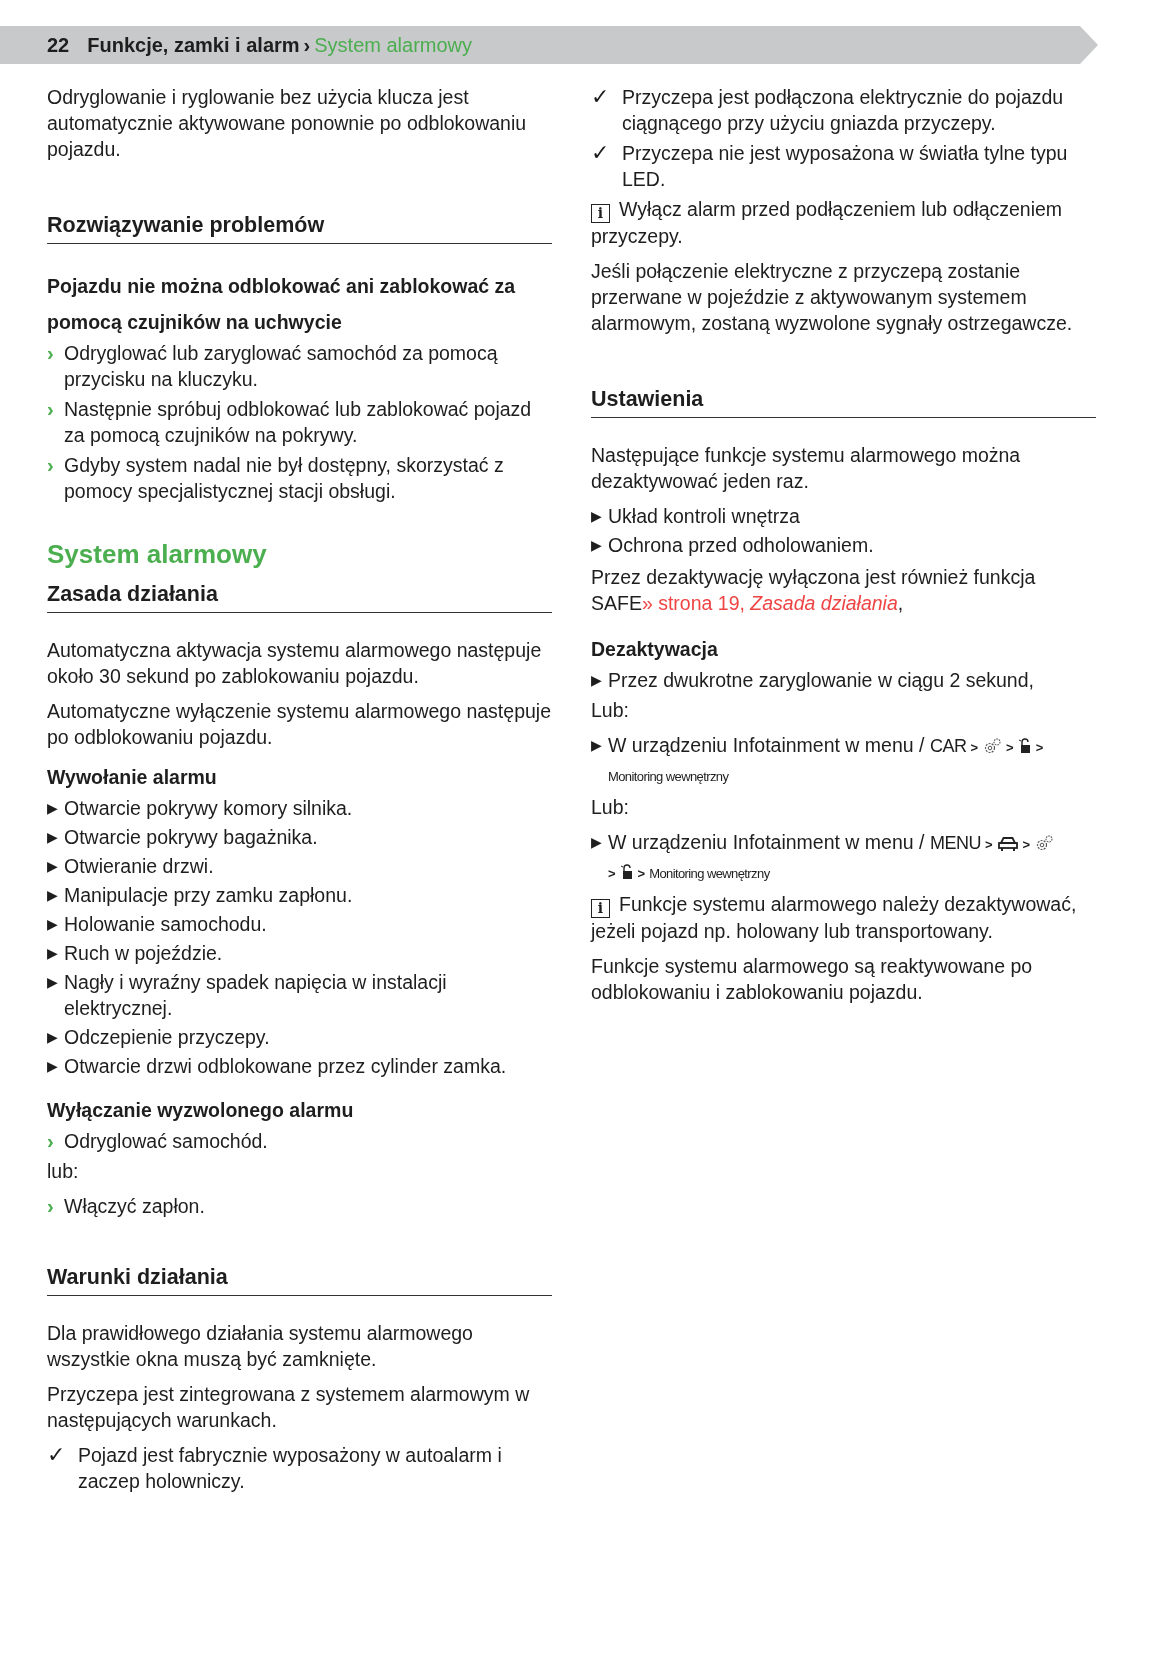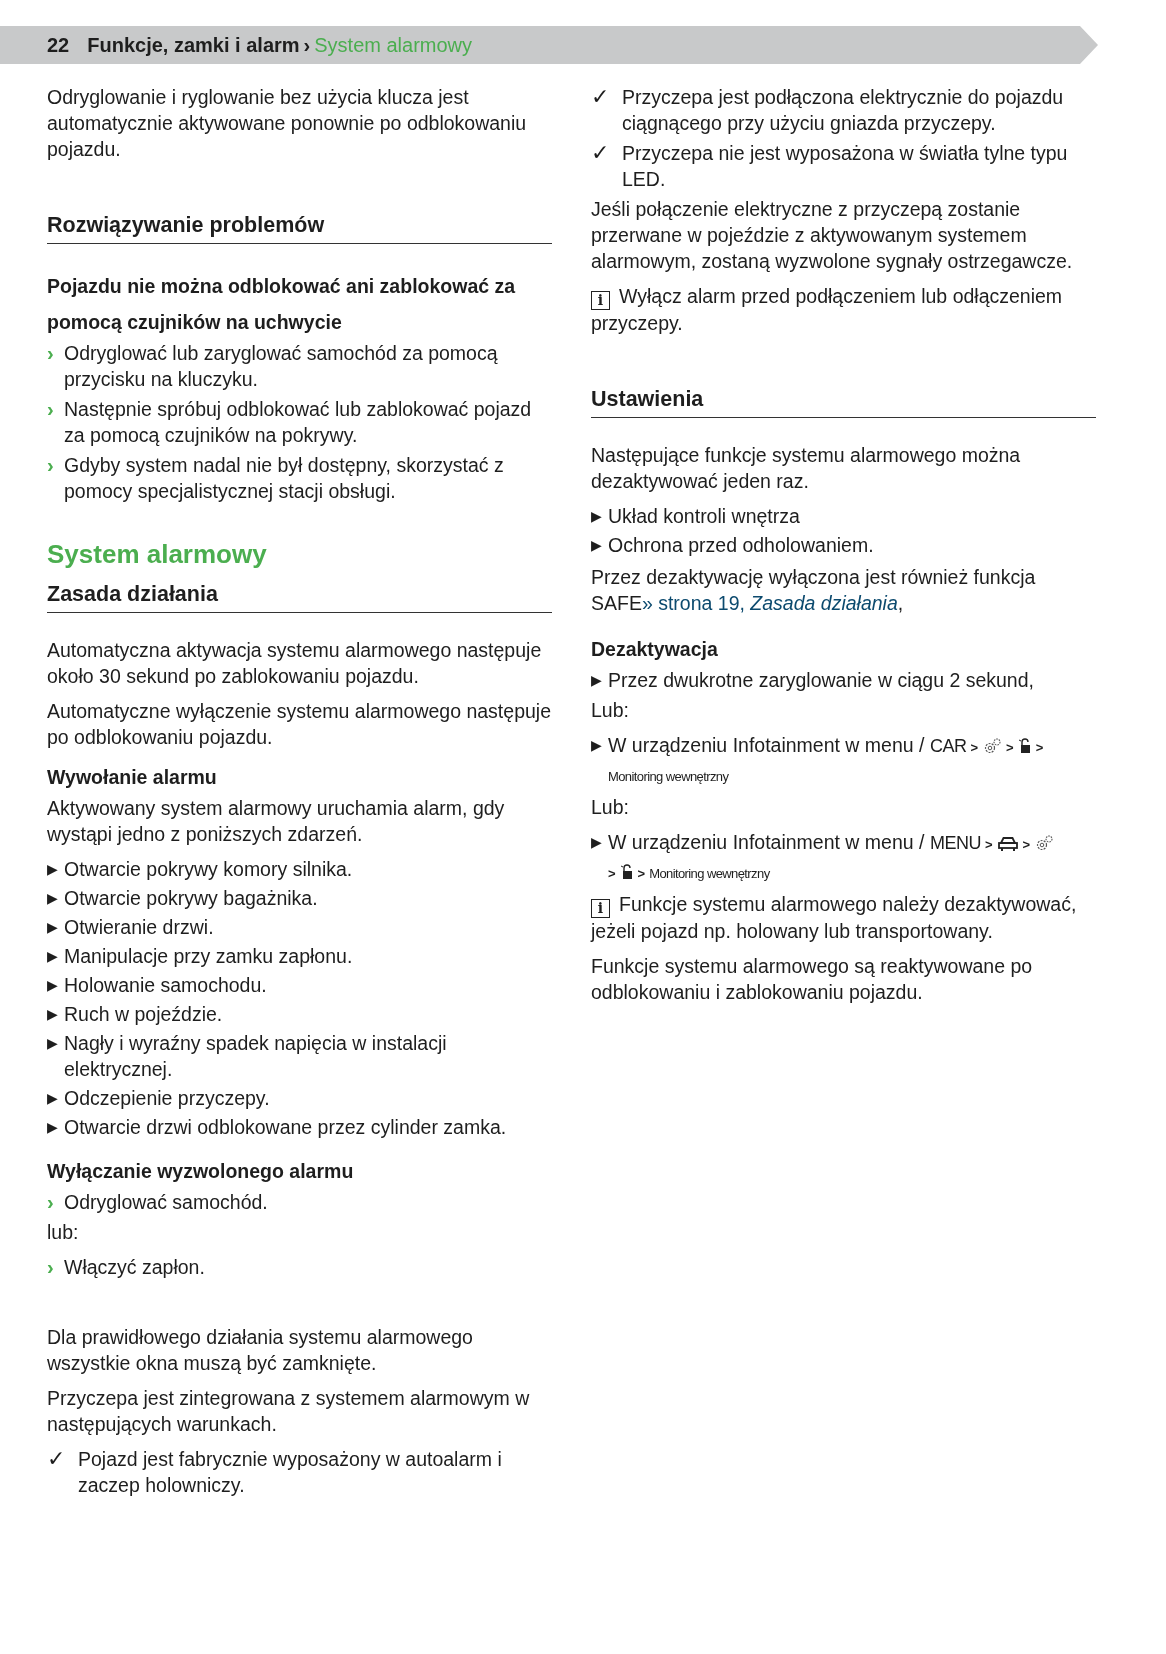--- a/index.html
+++ b/index.html
@@ -36,21 +36,21 @@
   .item .mark.green { color: #4bae4f; font-weight: bold; font-size: 20px; }
   .item .mark.check { flex: 0 0 31px; font-size: 22px; }
   .item .txt { flex: 1; }
   .tri-list .item { margin-bottom: 3px; }
 
   .info-box {
     display: inline-block; width: 19px; height: 19px; border: 1.5px solid #222;
     font-size: 14px; line-height: 16px; text-align: center; font-weight: bold;
     vertical-align: -2px; margin-right: 9px; font-family: "DejaVu Serif", serif;
   }
-  .link { color: #0c4a6e; }
+  .link { color: #ef4444; }
   .link i { font-style: italic; }
   .menu-bold { font-weight: normal; font-family: "Liberation Sans", sans-serif; font-size: 18px; letter-spacing: -0.5px; }
   .arrow { font-size: 13px; font-weight: bold; margin: 0 4px; }
   .ico { display: inline-block; vertical-align: -3px; }
   .italic-small { font-size: 13px; letter-spacing: -0.6px; }
   .gap-l { height: 40px; }
   .gap-m { height: 30px; }
 </style>
 </head>
 <body>
@@ -81,21 +81,20 @@
       </div>
   </div>
   <div class="gap-m"></div>
 
   <div class="chapter-head">System alarmowy</div>
   <div class="sec-head">Zasada działania</div>
   <p class="para">Automatyczna aktywacja systemu alarmowego następuje około 30 sekund po zablokowaniu pojazdu.</p>
   <p class="para">Automatyczne wyłączenie systemu alarmowego następuje po odblokowaniu pojazdu.</p>
 
   <div class="sub-head">Wywołanie alarmu</div>
-  <p class="para">Aktywowany system alarmowy uruchamia alarm, gdy wystąpi jedno z poniższych zdarzeń.</p>
   <div class="tri-list">
     <div class="item">
         <span class="mark">▶</span>
         <span class="txt">Otwarcie pokrywy komory silnika.</span>
       </div>
     <div class="item">
         <span class="mark">▶</span>
         <span class="txt">Otwarcie pokrywy bagażnika.</span>
       </div>
     <div class="item">
@@ -134,39 +133,40 @@
       <span class="mark green">›</span>
       <span class="txt">Odryglować samochód.</span>
     </div>
   <p class="para" style="margin-top:4px">lub:</p>
   <div class="item">
       <span class="mark green">›</span>
       <span class="txt">Włączyć zapłon.</span>
     </div>
   <div class="gap-l"></div>
 
+  <div class="sec-head">Warunki działania</div>
   <p class="para">Dla prawidłowego działania systemu alarmowego wszystkie okna muszą być zamknięte.</p>
   <p class="para">Przyczepa jest zintegrowana z systemem alarmowym w następujących warunkach.</p>
   <div class="item">
       <span class="mark check">✓</span>
       <span class="txt">Pojazd jest fabrycznie wyposażony w autoalarm i zaczep holowniczy.</span>
     </div>
 </div>
 
 <div class="col right">
   <div class="item">
       <span class="mark check">✓</span>
       <span class="txt">Przyczepa jest podłączona elektrycznie do pojazdu ciągnącego przy użyciu gniazda przyczepy.</span>
     </div>
   <div class="item">
       <span class="mark check">✓</span>
       <span class="txt">Przyczepa nie jest wyposażona w światła tylne typu LED.</span>
     </div>
+  <p class="para"><span class="info-box">i</span><span>Wyłącz alarm przed podłączeniem lub odłączeniem przyczepy.</span></p>
   <p class="para">Jeśli połączenie elektryczne z przyczepą zostanie przerwane w pojeździe z aktywowanym systemem alarmowym, zostaną wyzwolone sygnały ostrzegawcze.</p>
-  <p class="para"><span class="info-box">i</span><span>Wyłącz alarm przed podłączeniem lub odłączeniem przyczepy.</span></p>
   <div class="gap-l"></div>
 
   <div class="sec-head">Ustawienia</div>
   <p class="para">Następujące funkcje systemu alarmowego można dezaktywować jeden raz.</p>
   <div class="tri-list">
     <div class="item">
         <span class="mark">▶</span>
         <span class="txt">Układ kontroli wnętrza</span>
       </div>
     <div class="item">

